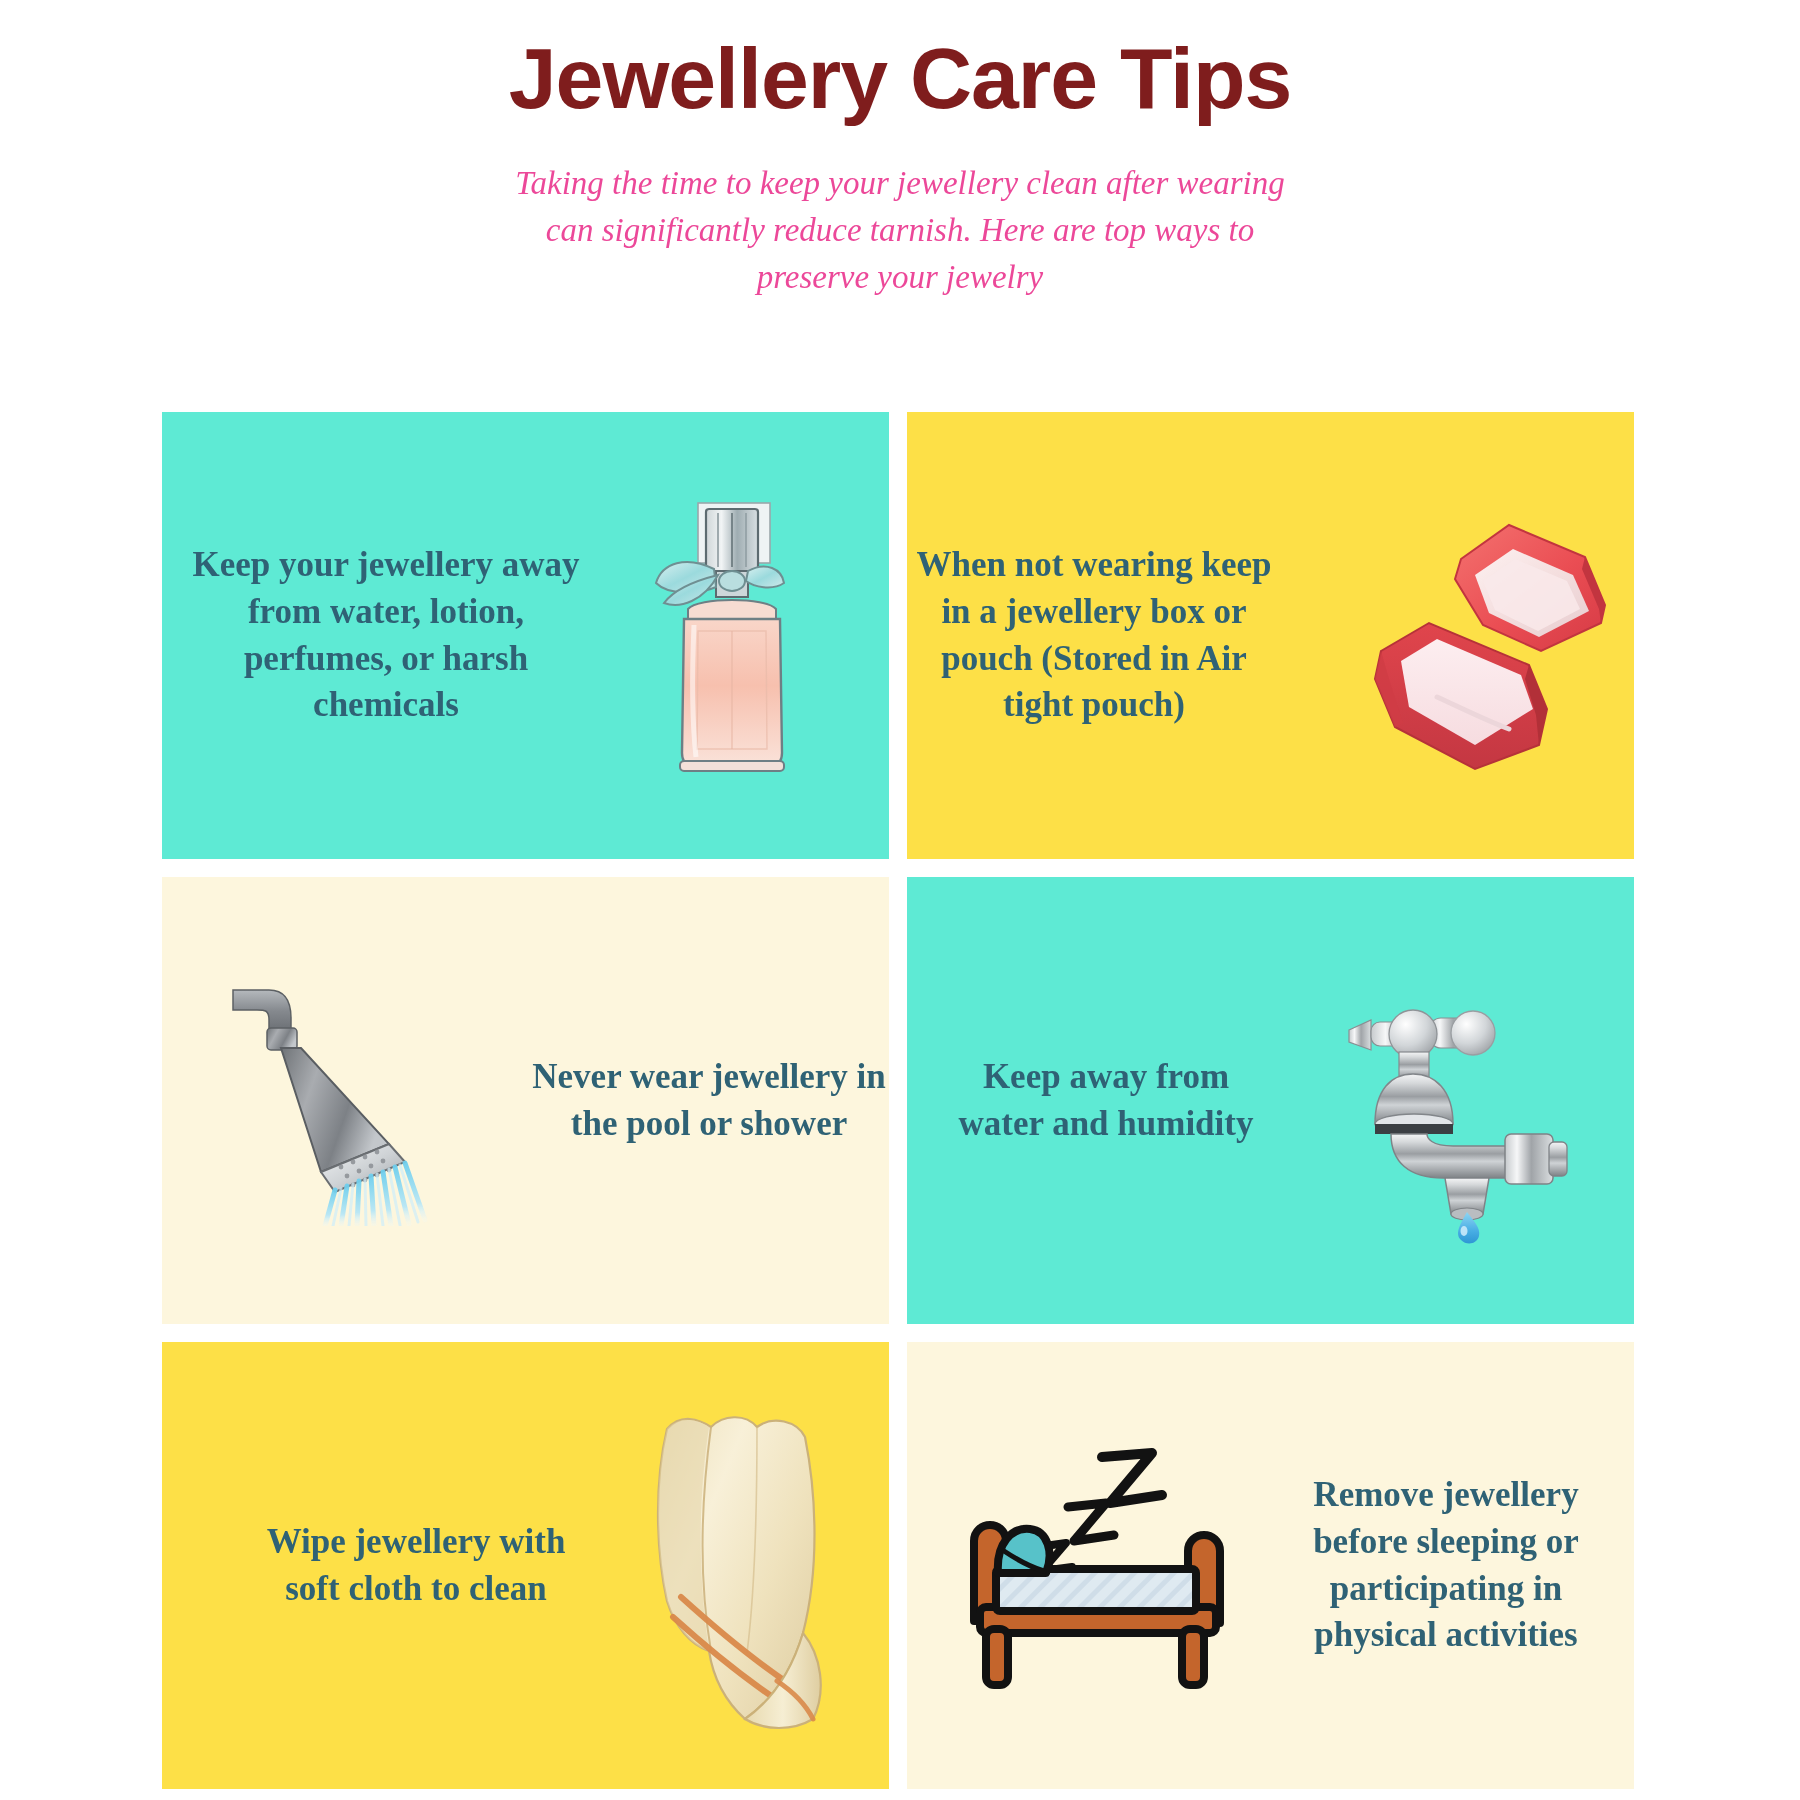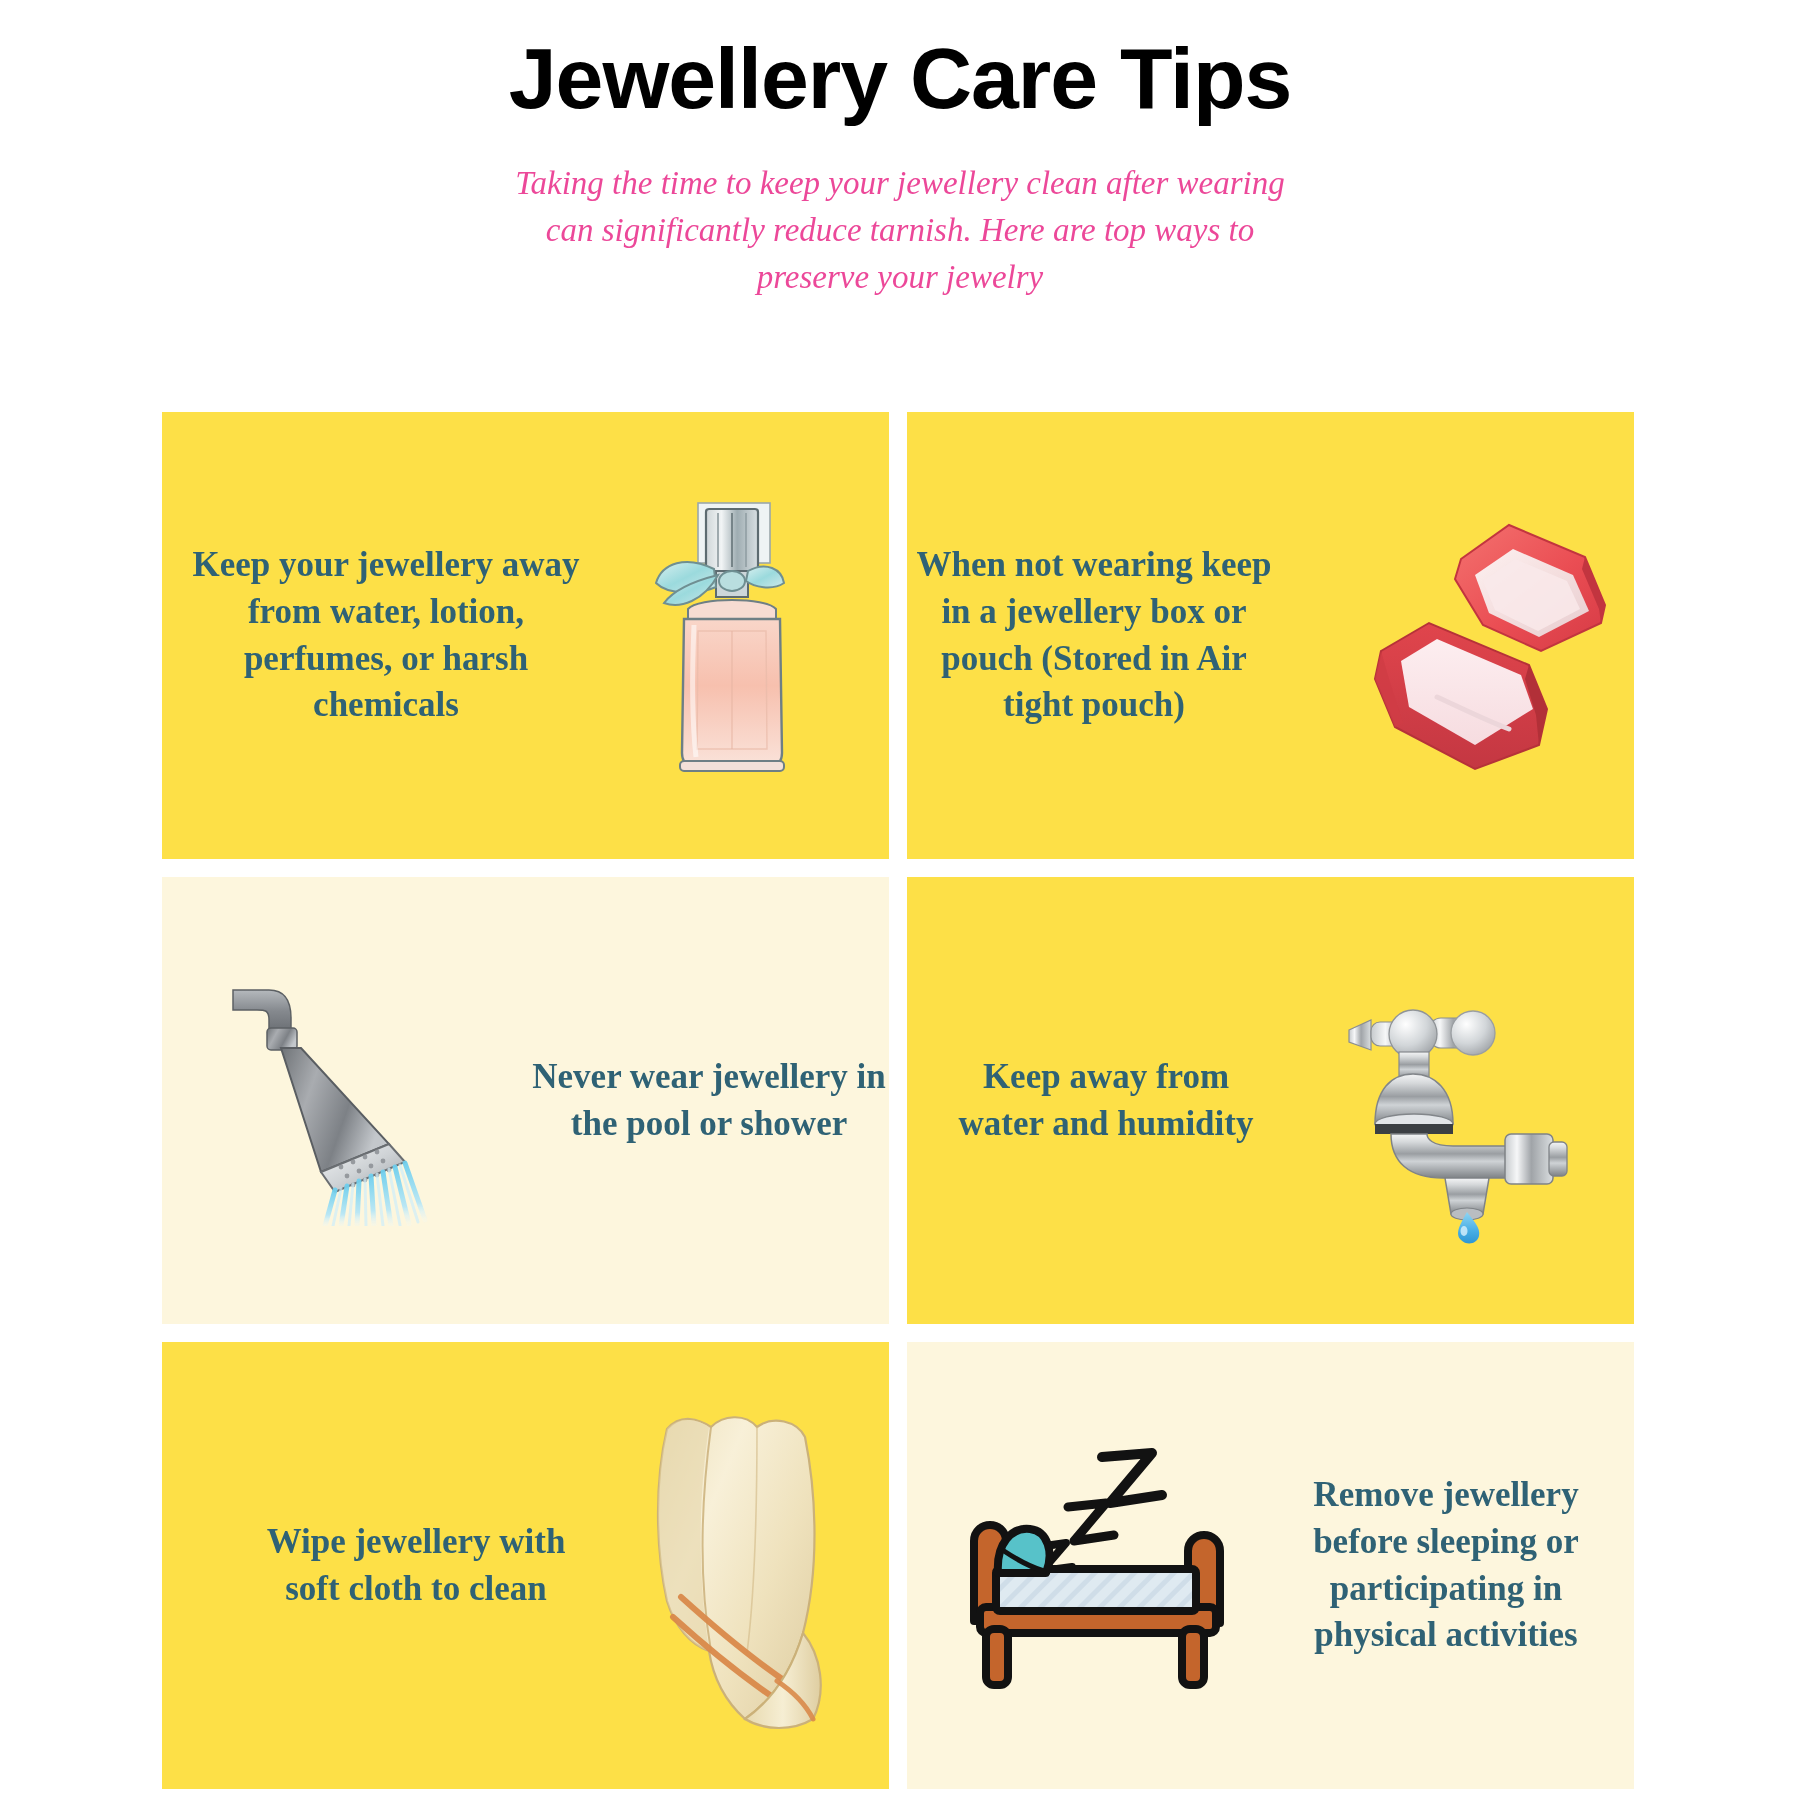--- a/index.html
+++ b/index.html
@@ -24,21 +24,21 @@
   .header {
     padding-top: 30px;
     text-align: center;
   }
 
   .page-title {
     font-family: "Liberation Sans", sans-serif;
     font-weight: bold;
     font-size: 86px;
     letter-spacing: -1px;
-    color: #000000;
+    color: #7f1d1d;
     line-height: 1.12;
   }
 
   .page-subtitle {
     margin: 34px auto 0;
     width: 800px;
     font-family: "Liberation Serif", serif;
     font-style: italic;
     font-size: 33px;
     line-height: 1.42;
@@ -67,21 +67,21 @@
     overflow: hidden;
   }
 
   .card-inner {
     position: absolute;
     inset: 0 18px 18px 0;
     display: flex;
     align-items: center;
   }
 
-  .bg-pink   { background: #fde047; }
+  .bg-pink   { background: #5eead4; }
   .bg-blue   { background: #fde047; }
   .bg-cream  { background: #fdf6dd; }
 
   .card-text {
     font-family: "Liberation Serif", serif;
     font-weight: bold;
     font-size: 35px;
     line-height: 1.33;
     color: #2f6275;
     text-align: center;

